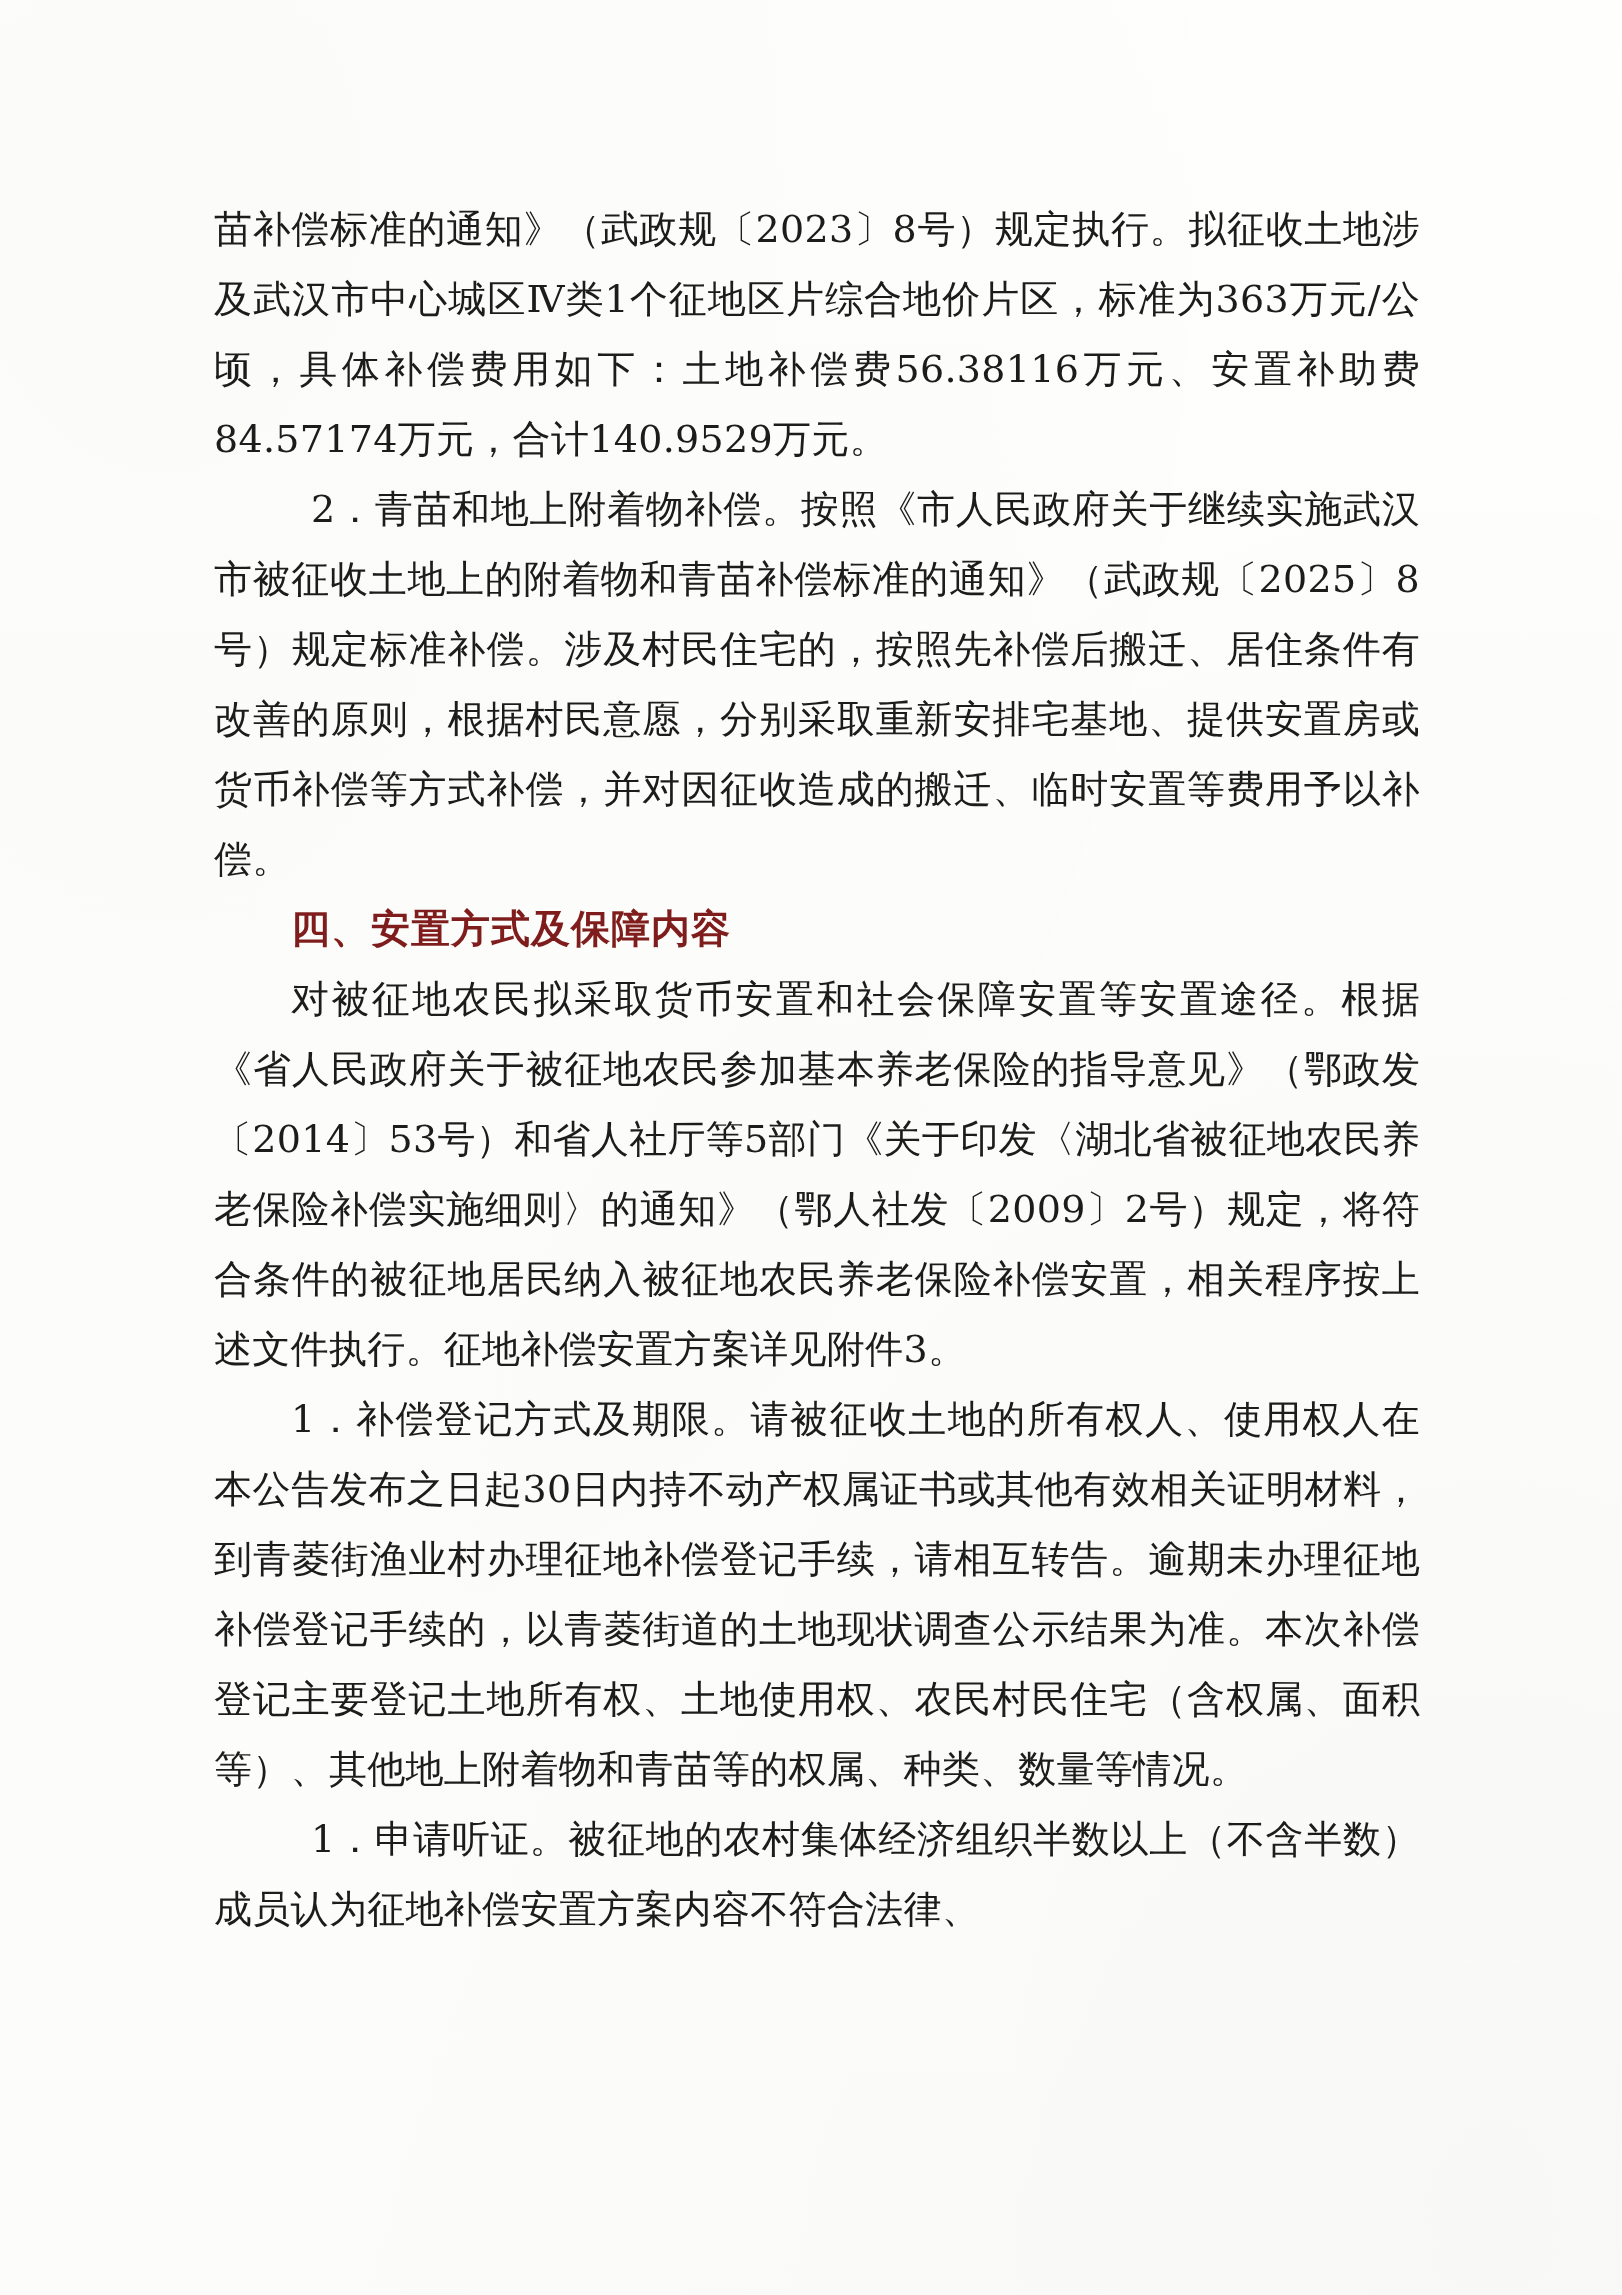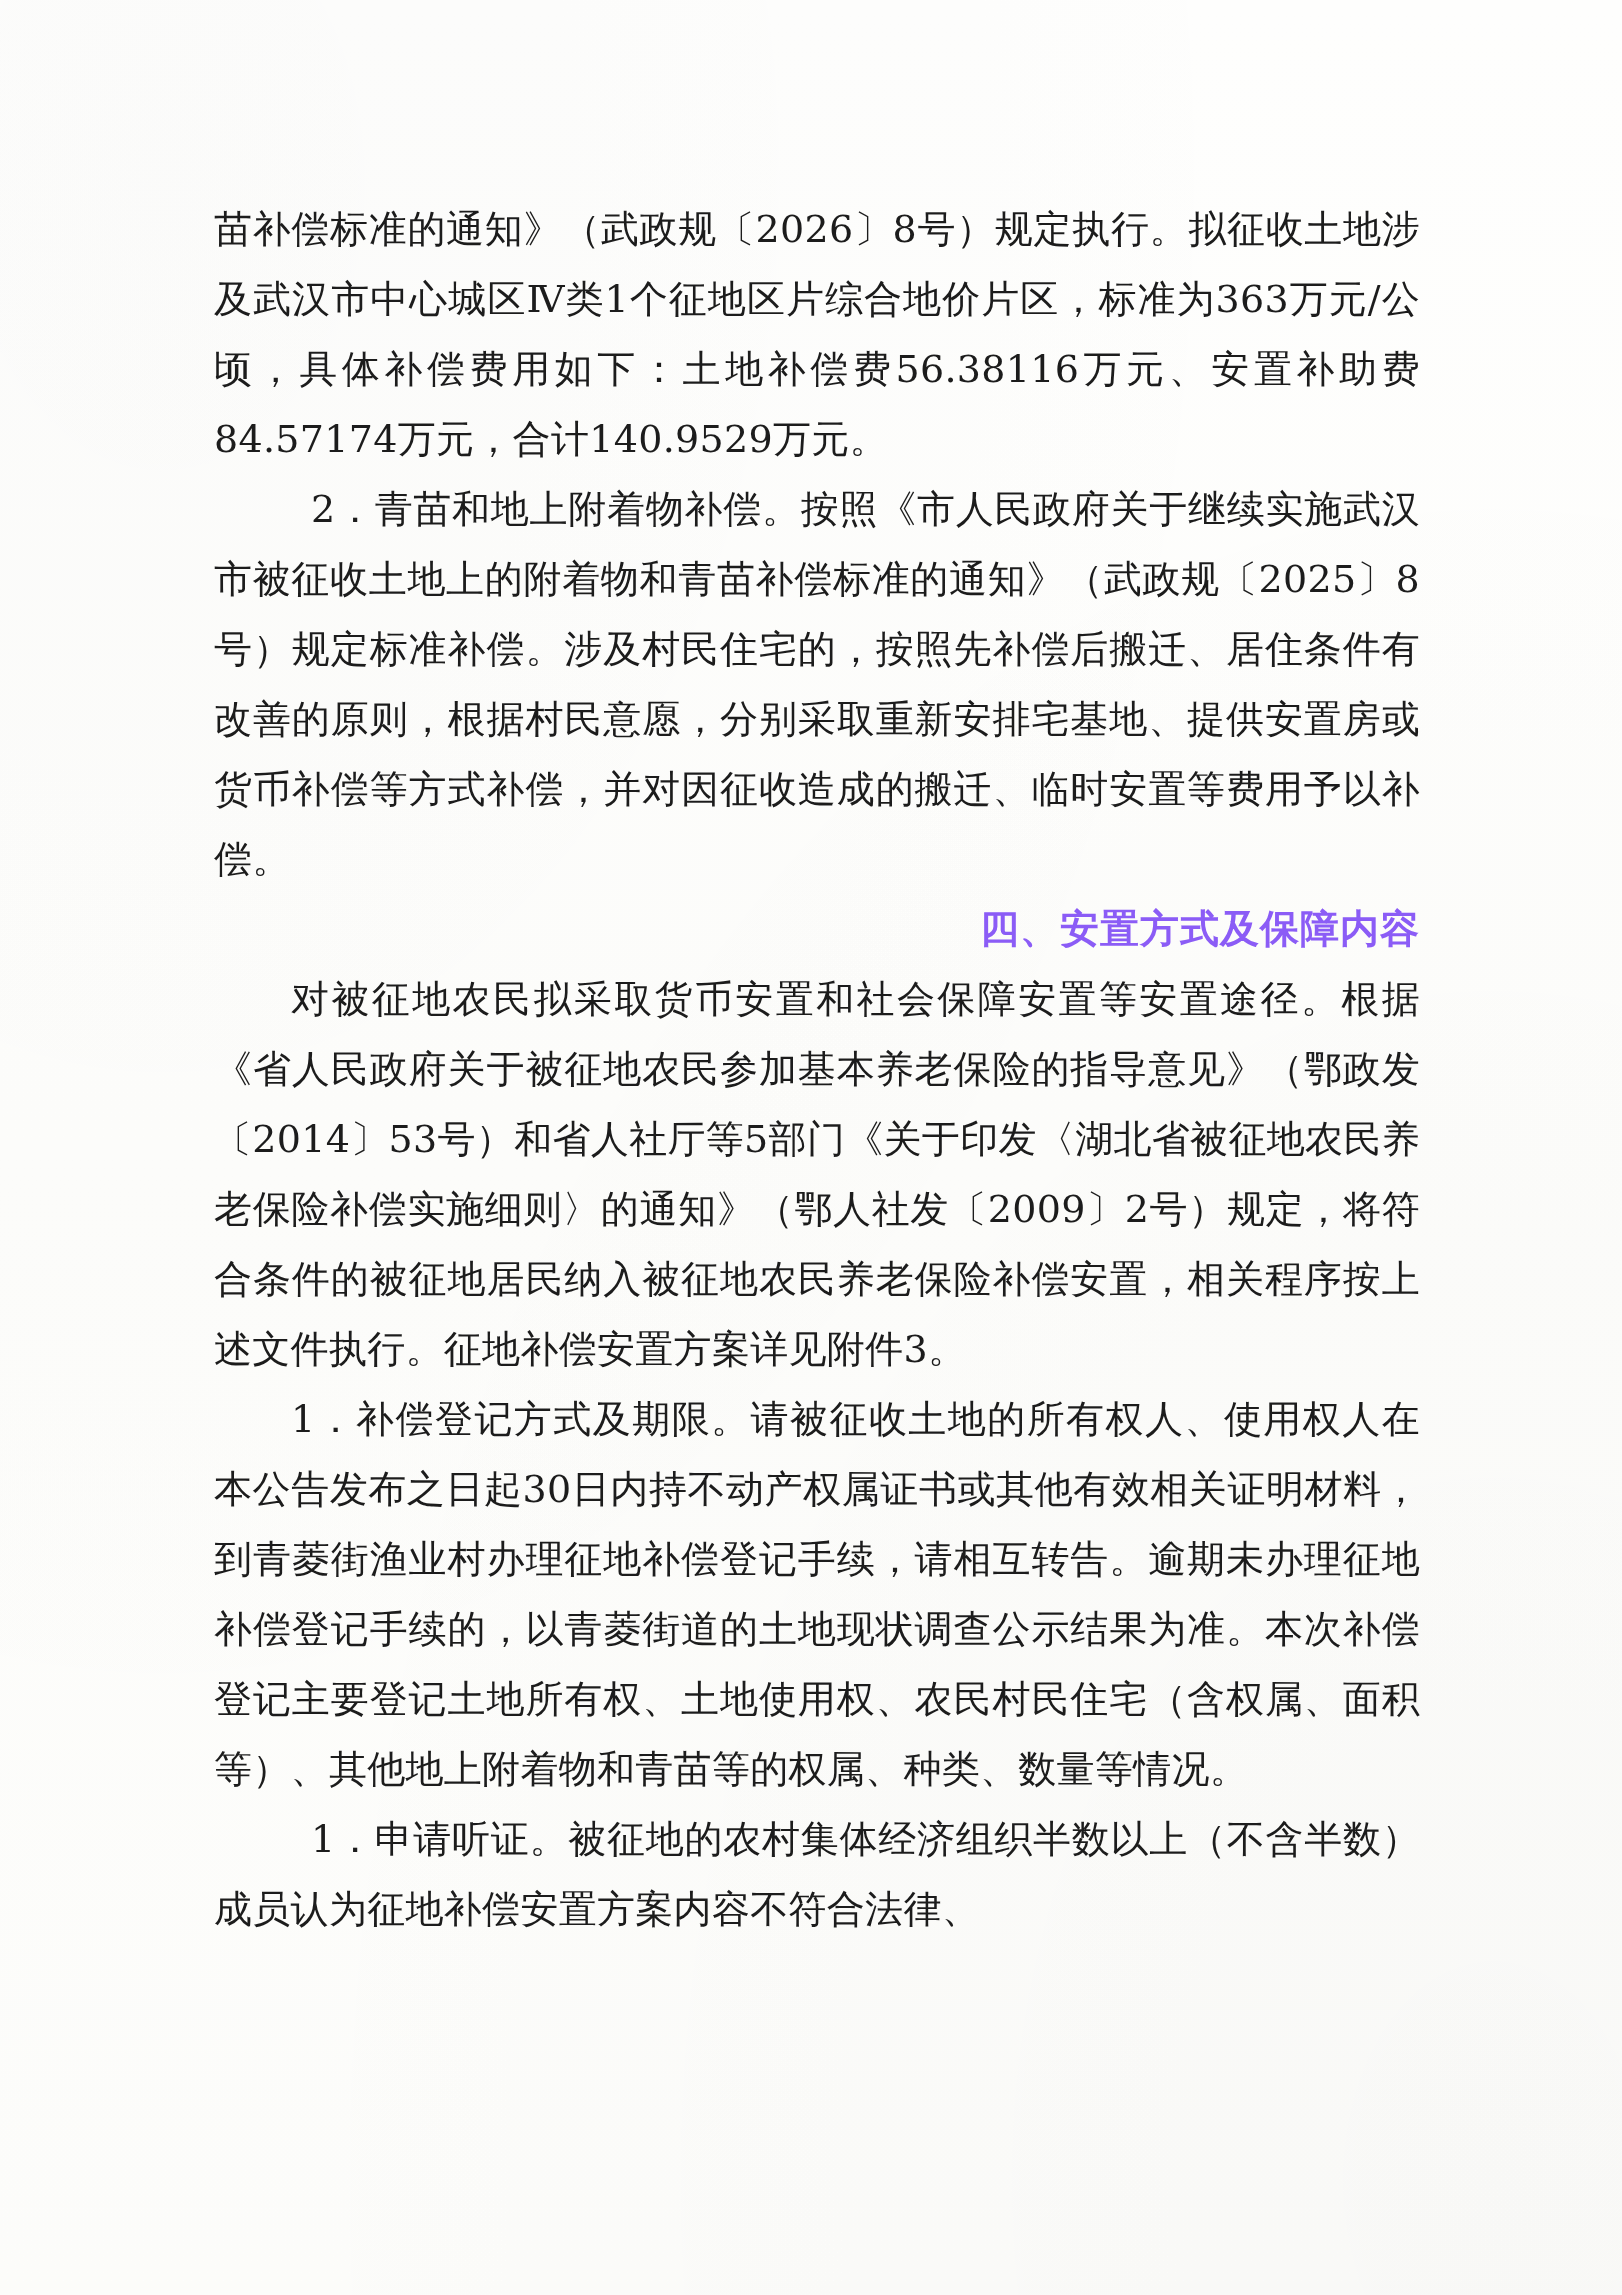--- a/index.html
+++ b/index.html
@@ -48,34 +48,33 @@
   p.indent-wide {
     text-indent: 97px;
   }
   .heading {
     margin: 0;
     font-size: 39px;
     line-height: 70px;
     font-weight: bold;
     text-indent: 77px;
     letter-spacing: 1px;
-    color: #8b5cf6;
+    color: #7f1d1d;
     font-family: "DejaVu Sans", "Liberation Sans", sans-serif;
-    text-align: right;
   }
 </style>
 </head>
 <body>
 
 <div class="page">
   <div class="paper-texture"></div>
 
   <div class="content">
 
-    <p class="flush">苗补偿标准的通知》（武政规〔2026〕8号）规定执行。拟征收土地涉及武汉市中心城区Ⅳ类1个征地区片综合地价片区，标准为363万元/公顷，具体补偿费用如下：土地补偿费56.38116万元、安置补助费84.57174万元，合计140.9529万元。</p>
+    <p class="flush">苗补偿标准的通知》（武政规〔2023〕8号）规定执行。拟征收土地涉及武汉市中心城区Ⅳ类1个征地区片综合地价片区，标准为363万元/公顷，具体补偿费用如下：土地补偿费56.38116万元、安置补助费84.57174万元，合计140.9529万元。</p>
 
     <p class="indent-wide">2．青苗和地上附着物补偿。按照《市人民政府关于继续实施武汉市被征收土地上的附着物和青苗补偿标准的通知》（武政规〔2025〕8号）规定标准补偿。涉及村民住宅的，按照先补偿后搬迁、居住条件有改善的原则，根据村民意愿，分别采取重新安排宅基地、提供安置房或货币补偿等方式补偿，并对因征收造成的搬迁、临时安置等费用予以补偿。</p>
 
     <div class="heading">四、安置方式及保障内容</div>
 
     <p class="indent">对被征地农民拟采取货币安置和社会保障安置等安置途径。根据《省人民政府关于被征地农民参加基本养老保险的指导意见》（鄂政发〔2014〕53号）和省人社厅等5部门《关于印发〈湖北省被征地农民养老保险补偿实施细则〉的通知》（鄂人社发〔2009〕2号）规定，将符合条件的被征地居民纳入被征地农民养老保险补偿安置，相关程序按上述文件执行。征地补偿安置方案详见附件3。</p>
 
 
     <p class="indent">1．补偿登记方式及期限。请被征收土地的所有权人、使用权人在本公告发布之日起30日内持不动产权属证书或其他有效相关证明材料，到青菱街渔业村办理征地补偿登记手续，请相互转告。逾期未办理征地补偿登记手续的，以青菱街道的土地现状调查公示结果为准。本次补偿登记主要登记土地所有权、土地使用权、农民村民住宅（含权属、面积等）、其他地上附着物和青苗等的权属、种类、数量等情况。</p>
 

